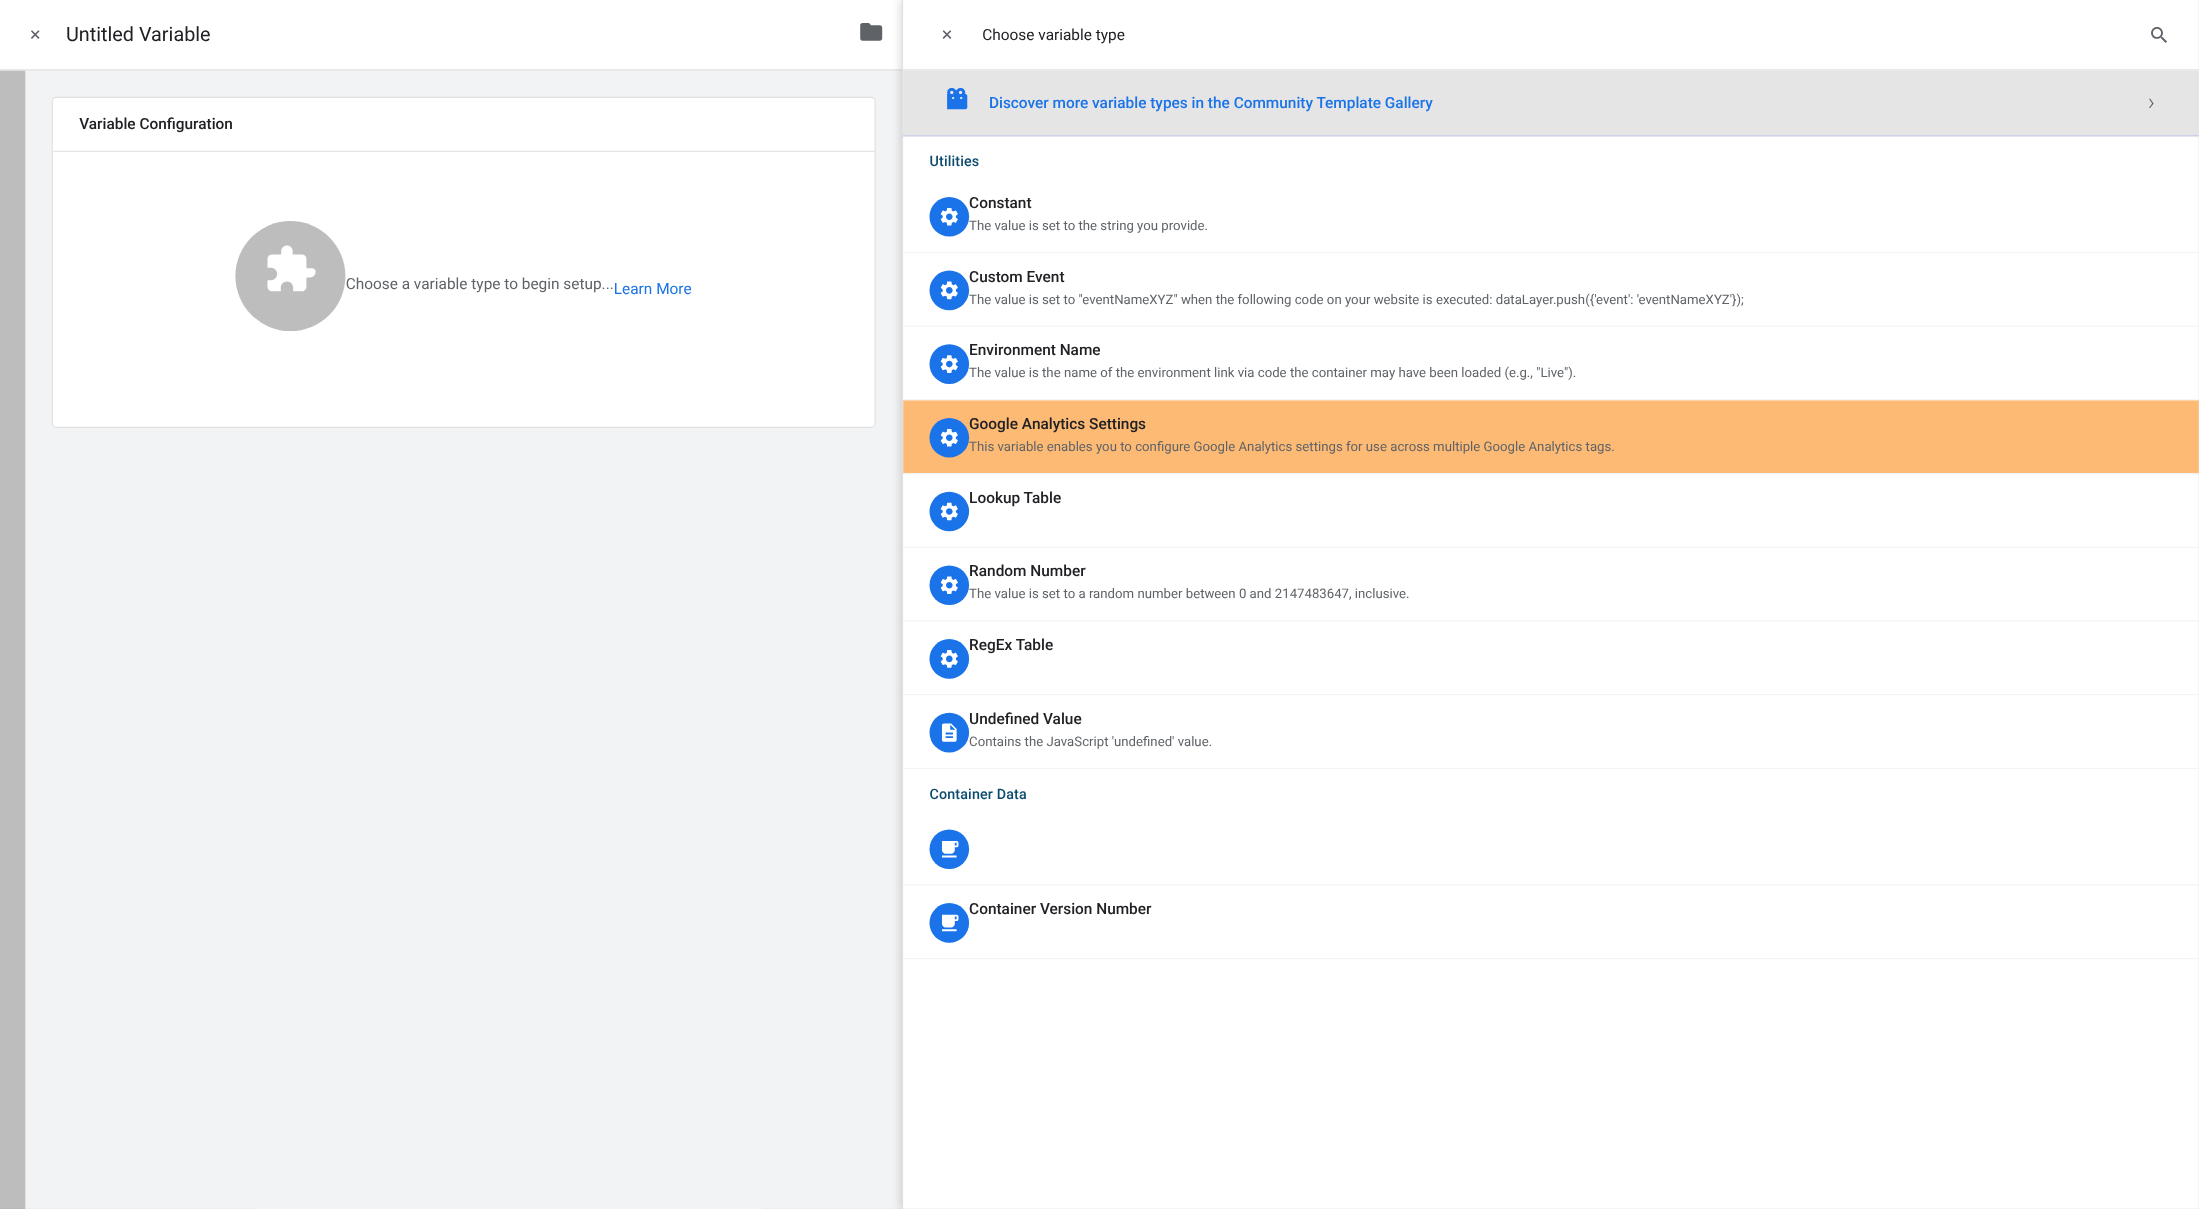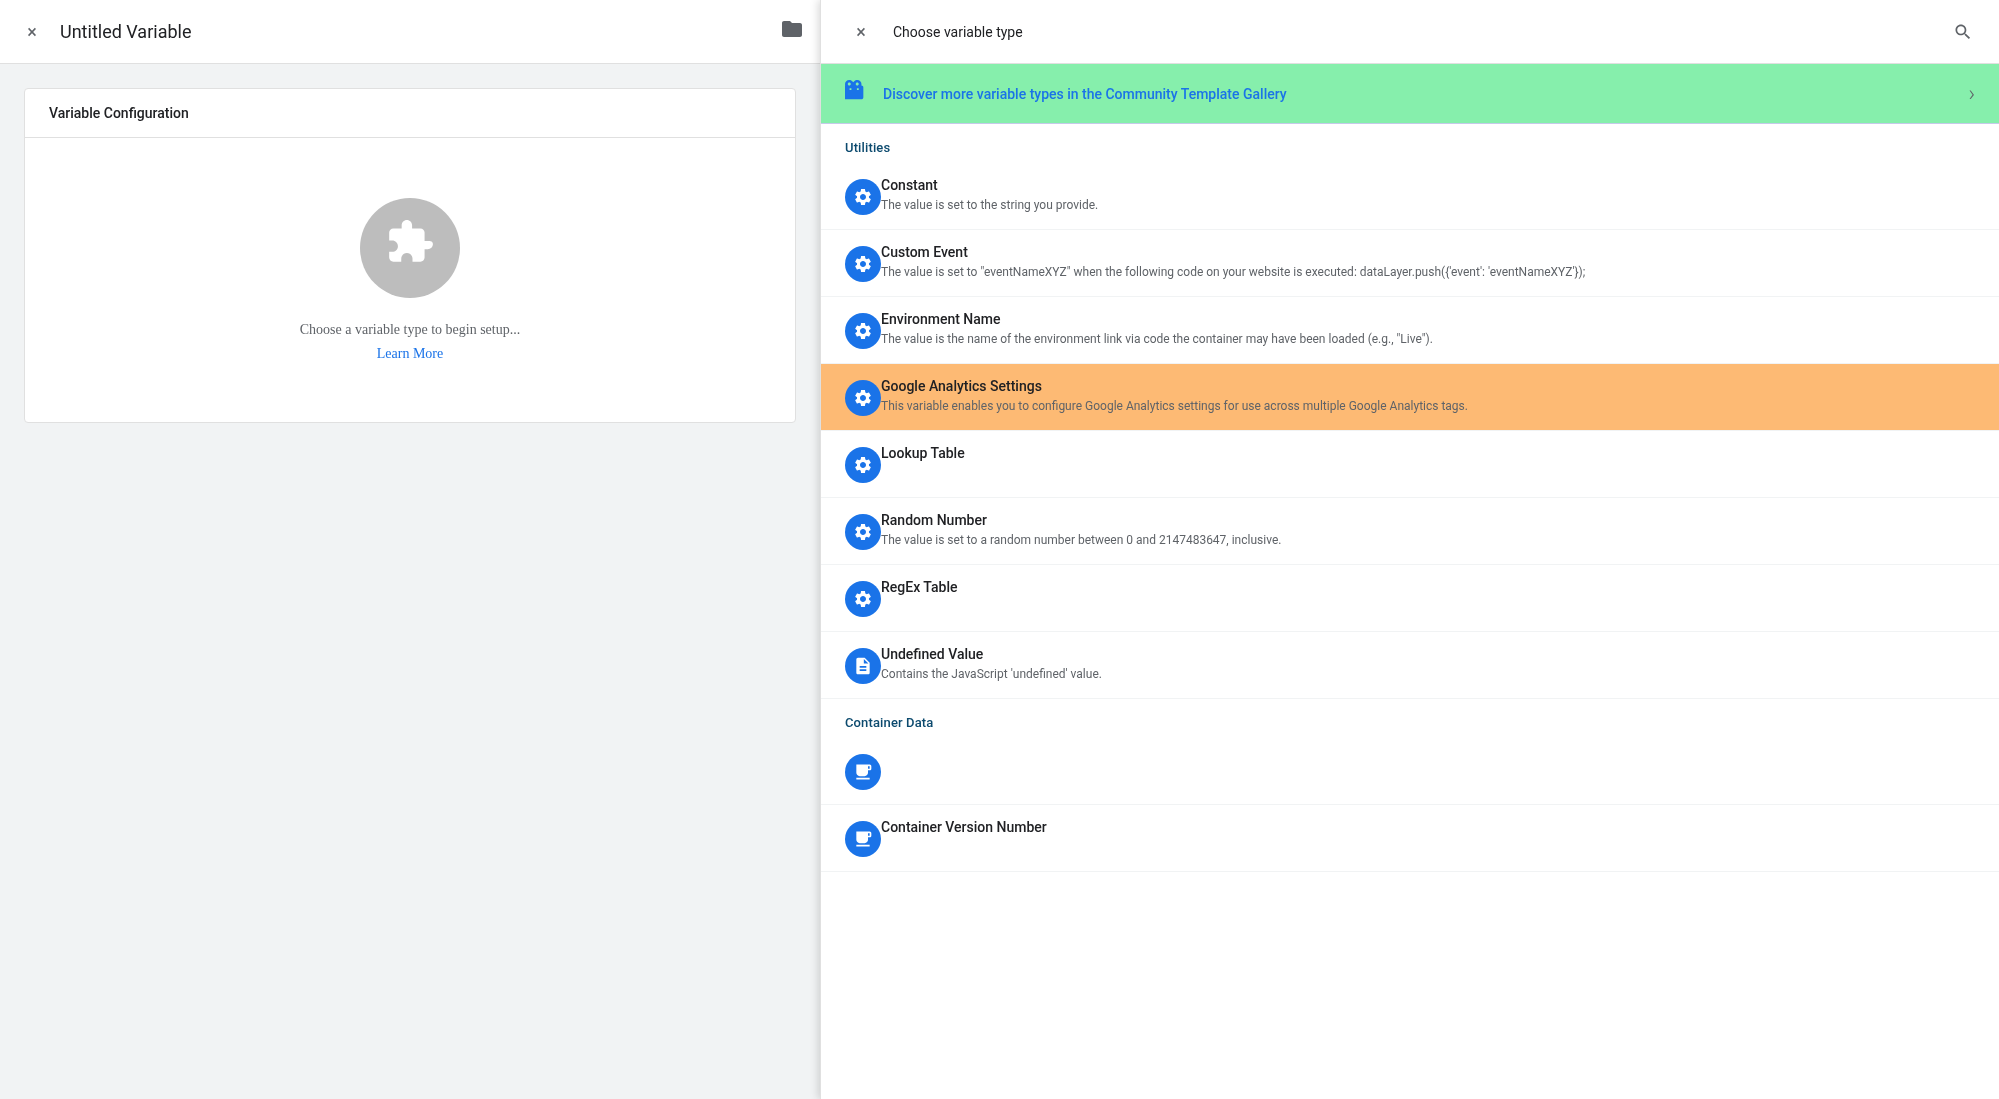--- a/index.html
+++ b/index.html
@@ -54,20 +54,21 @@
     .folder-icon {
       color: #5f6368;
       font-size: 20px;
       cursor: pointer;
     }
 
     .variable-config-area {
       flex: 1;
       background: #f1f3f4;
       padding: 0;
+      margin-left: 23px;
     }
 
     .variable-config-card {
       background: #fff;
       margin: 24px;
       border-radius: 4px;
       padding: 0;
       border: 1px solid #e0e0e0;
     }
 
@@ -75,25 +76,24 @@
       padding: 16px 24px;
       border-bottom: 1px solid #e0e0e0;
       font-size: 14px;
       color: #202124;
       font-weight: 500;
     }
 
     .variable-config-body {
       padding: 60px 24px;
       display: flex;
-      flex-direction: column;
+      flex-direction: row;
       align-items: center;
       justify-content: center;
       min-height: 250px;
-      font-family: Liberation Serif, serif;
     }
 
     .puzzle-icon-container {
       width: 100px; height: 100px;
       background: #bdbdbd;
       border-radius: 50%;
       display: flex; align-items: center; justify-content: center;
       margin-bottom: 24px;
     }
 
@@ -158,24 +158,24 @@
       width: 40px; height: 40px;
       display: flex; align-items: center; justify-content: center;
       cursor: pointer;
       color: #5f6368;
       border-radius: 50%;
       font-size: 18px;
     }
 
     
     .community-banner {
-      background: #86efac;
+      background: #e5e5e5;
       display: flex;
       align-items: center;
-      padding: 16px 24px;
+      padding: 16px 40px;
       gap: 16px;
       border-bottom: 1px solid #c5cae9;
       cursor: pointer;
     }
 
     .community-banner-text {
       flex: 1;
       font-size: 14px;
       font-weight: 500;
       color: #1a73e8;

